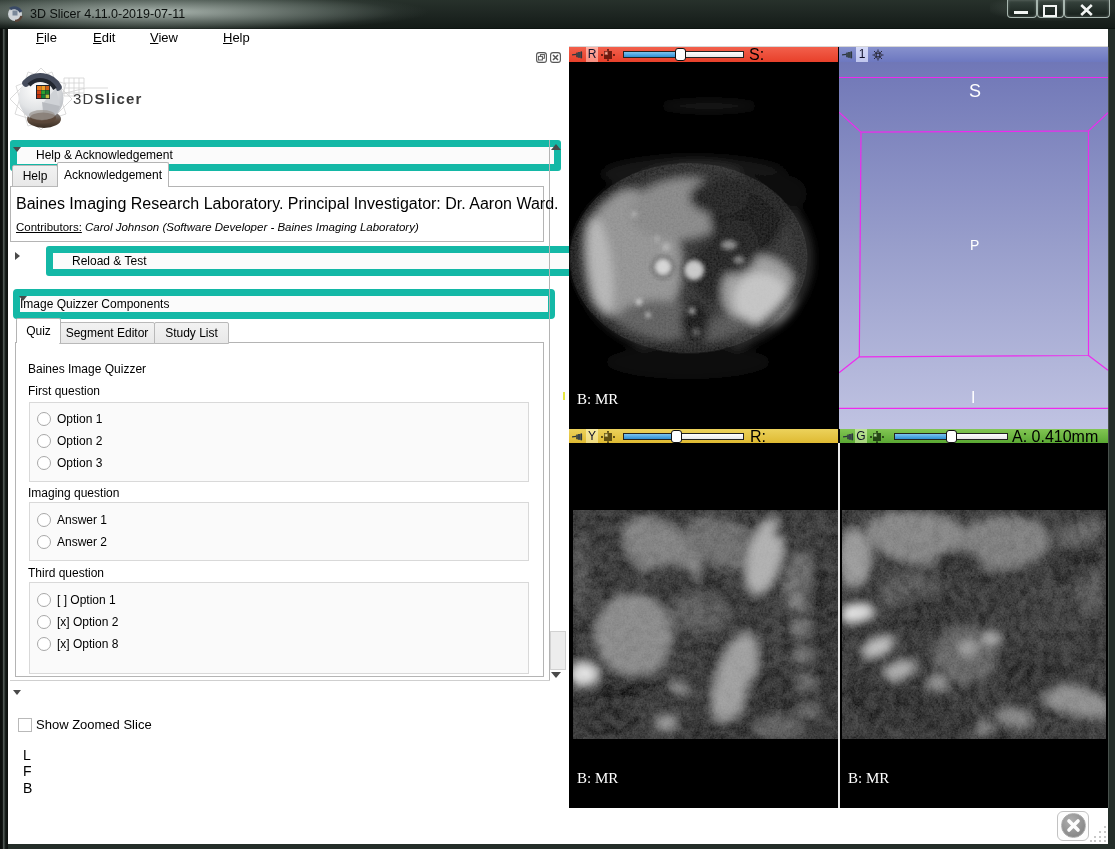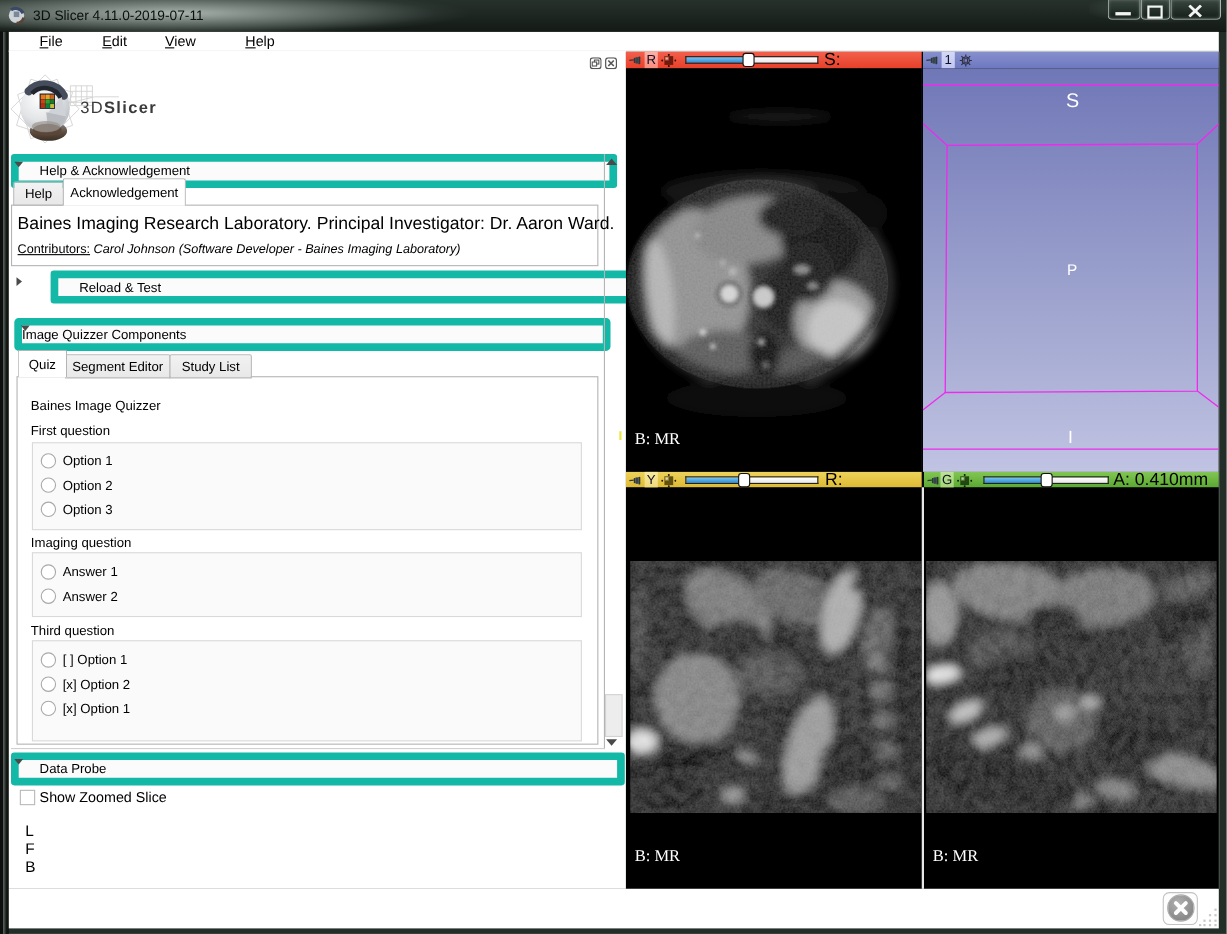--- a/index.html
+++ b/index.html
@@ -166,30 +166,29 @@
   <div class="radio" style="left:37px;top:535px;z-index:4;"></div>
   <div class="qlabel" style="left:57px;top:535px;z-index:4;">Answer 2</div>
 
   <div class="qlabel" style="left:28px;top:566px;z-index:4;">Third question</div>
   <div class="grpbox" style="left:29px;top:582px;width:498px;height:90px;z-index:2;"></div>
   <div class="radio" style="left:37px;top:593px;z-index:4;"></div>
   <div class="qlabel" style="left:57px;top:593px;z-index:4;">[ ] Option 1</div>
   <div class="radio" style="left:37px;top:615px;z-index:4;"></div>
   <div class="qlabel" style="left:57px;top:615px;z-index:4;">[x] Option 2</div>
   <div class="radio" style="left:37px;top:637px;z-index:4;"></div>
-  <div class="qlabel" style="left:57px;top:637px;z-index:4;">[x] Option 1</div>
+  <div class="qlabel" style="left:57px;top:637px;z-index:4;">[x] Option 8</div>
 
   <div class="chrome-line" style="left:549px;top:140px;width:1px;height:541px;"></div>
   <div class="chrome-line" style="left:10px;top:680px;width:540px;height:1px;background:#cfcfcf;"></div>
   <div class="abs" style="left:563px;top:392px;width:2px;height:8px;background:#e8e840;"></div>
   <div class="abs" style="left:551px;top:144px;width:0;height:0;border-left:5px solid transparent;border-right:5px solid transparent;border-bottom:6px solid #4a4a4a;"></div>
   <div class="abs" style="left:550px;top:631px;width:14px;height:37px;background:#ededed;border:1px solid #d2d2d2;"></div>
   <div class="abs" style="left:551px;top:672px;width:0;height:0;border-left:5px solid transparent;border-right:5px solid transparent;border-top:6px solid #4a4a4a;"></div>
 
-  <div class="collhdr" style="left:10px;top:684px;width:544px;height:16px;line-height:16px;"><span style="margin-left:19px;">Data Probe</span></div>
   <div class="tri-d" style="left:13px;top:690px;"></div>
   <div class="abs" style="left:18px;top:718px;width:12px;height:12px;border:1px solid #b9b9b9;background:#fff;"></div>
   <div class="qlabel" style="left:36px;top:717px;font-size:13px;">Show Zoomed Slice</div>
   <div class="qlabel" style="left:23px;top:747px;font-size:14px;">L</div>
   <div class="qlabel" style="left:23px;top:763px;font-size:14px;">F</div>
   <div class="qlabel" style="left:23px;top:780px;font-size:14px;">B</div>
 
   <div class="viewbar" style="left:569px;top:47px;width:269px;background:linear-gradient(180deg,#f2604c,#e8402a);">
     <svg class="pin" style="left:3px;top:4px;" width="11" height="8">
         <path d="M0 3.9 L4.2 3.4" stroke="#2d383e" stroke-width="1.1"></path>

